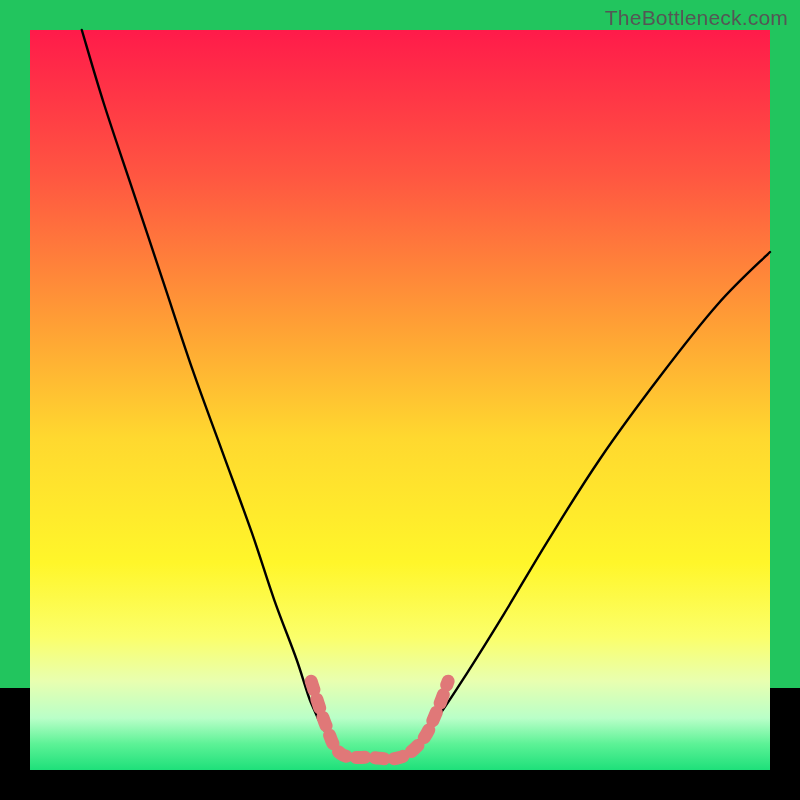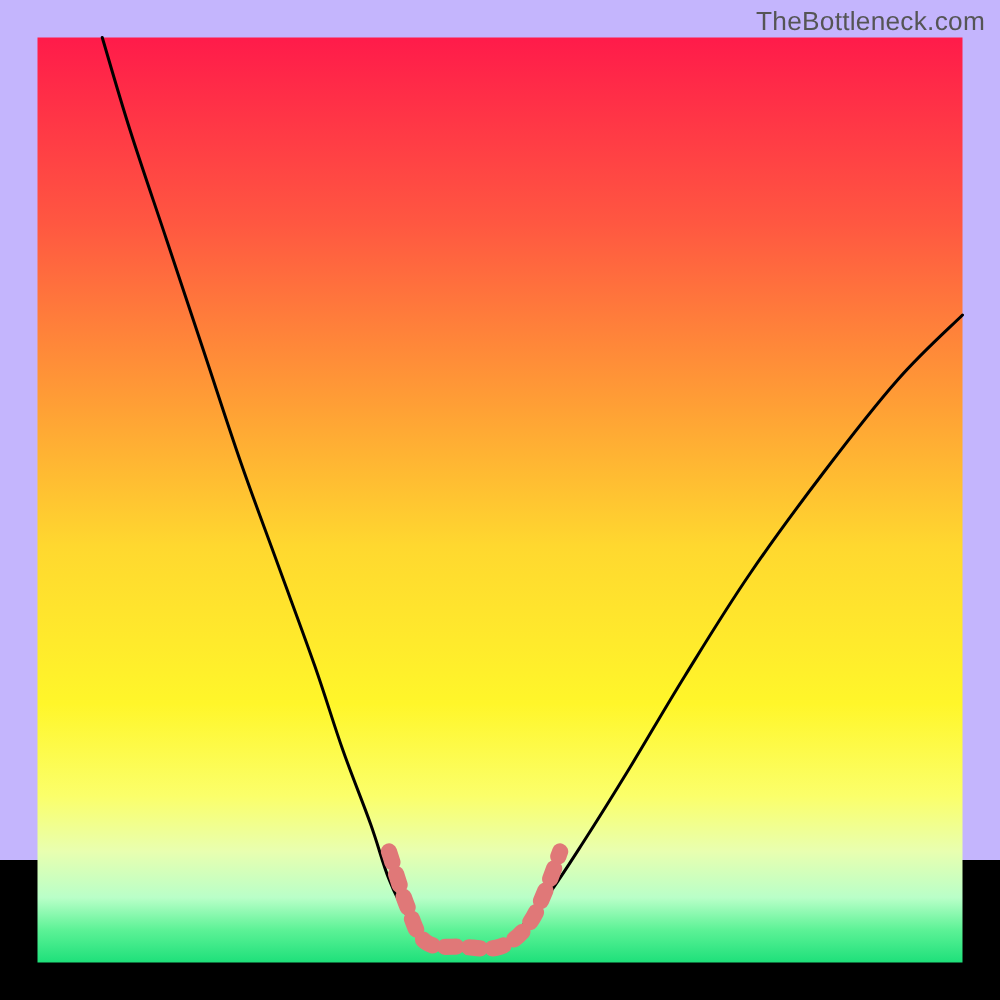--- a/index.html
+++ b/index.html
@@ -10,21 +10,21 @@
     overflow: hidden;
     background: #000;
     font-family: Arial, Helvetica, sans-serif;
   }
   .frame {
     position: absolute;
     left: 0;
     top: 0;
     width: 800px;
     height: 688px;
-    background: #c4b5fd;
+    background: #22c55e;
     text-align: center;
   }
   .plot-area {
     position: absolute;
     left: 30px;
     top: 30px;
     width: 740px;
     height: 740px;
     
   }

